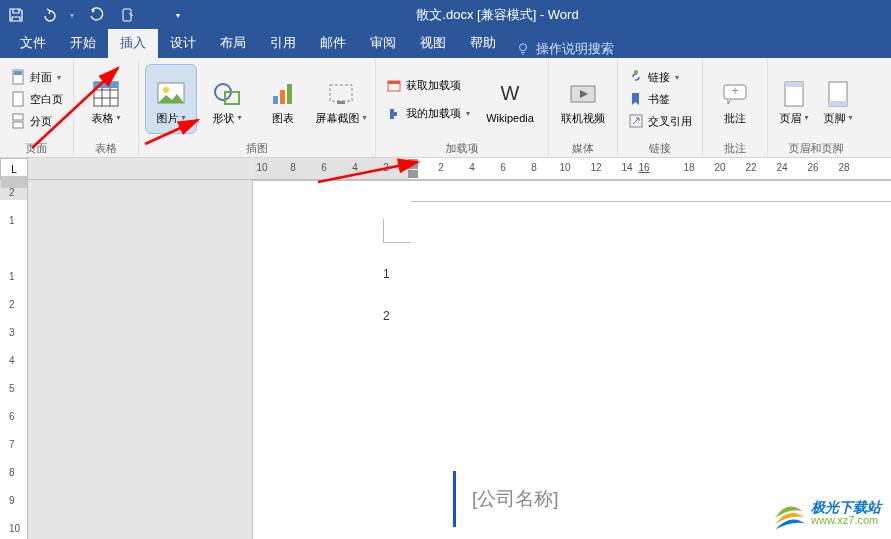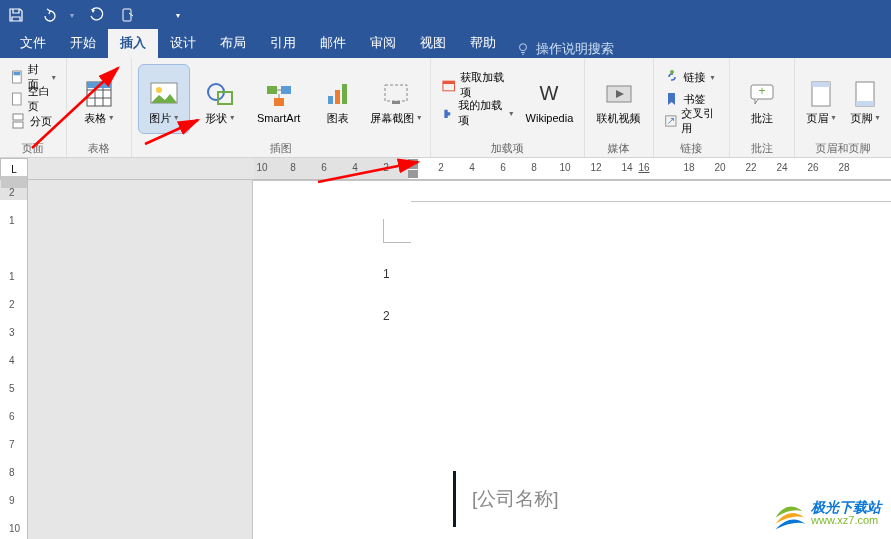--- a/index.html
+++ b/index.html
@@ -8,21 +8,21 @@
   
   .title-bar { height: 30px; background: #2b579a; display: flex; align-items: center; color: #fff; padding: 0 6px; }
   .qat { display: flex; align-items: center; gap: 12px; }
   .qat-btn { width: 20px; height: 20px; display: flex; align-items: center; justify-content: center; cursor: pointer; }
   .qat-sep { opacity: .5; }
   .title-text { flex: 1; text-align: center; font-size: 13px; padding-right: 70px; }
 
   
   .menu-bar { height: 28px; background: #2b579a; display: flex; align-items: flex-end; padding-left: 8px; color: #fff; }
   .menu-tab { padding: 5px 12px 6px; font-size: 13px; cursor: pointer; }
-  .menu-tab.active { background: #f3f3f3; color: #2b579a; font-weight: bold; }
+  .menu-tab.active { background: #f3f3f3; color: #2b579a; }
   .tell-me { display: flex; align-items: center; color: #cfe0f5; font-size: 13px; margin-left: 8px; gap: 6px;}
   .tell-me .bulb { width: 14px; height: 14px; }
 
   
   .ribbon { height: 100px; background: #f3f3f3; border-bottom: 1px solid #d4d4d4; display: flex; }
   .ribbon-group { display: flex; flex-direction: column; align-items: center; padding: 2px 6px 0; border-right: 1px solid #e1e1e1; position: relative; }
   .ribbon-group .items { flex: 1; display: flex; align-items: flex-start; gap: 4px; padding-top: 4px; }
   .group-label { font-size: 11px; color: #666; height: 16px; line-height: 14px; }
 
   .big-btn { width: 52px; height: 70px; display: flex; flex-direction: column; align-items: center; justify-content: center; font-size: 11px; cursor: pointer; border: 1px solid transparent; gap: 2px; padding-top: 4px; }
@@ -53,21 +53,21 @@
   
   .page-wrap { flex: 1; position: relative; overflow: hidden; background: #f0f0f0;}
   .gray-left { position: absolute; left: 0; top: 0; bottom: 0; width: 224px; background: #e6e6e6;}
   .page { position: absolute; left: 224px; top: 0; width: 700px; height: 840px; background: #fff; border: 1px solid #c4c4c4;}
   .cursor-box { position: absolute; border: 1px solid #bbb; width: 28px; height: 24px; left: 130px; top: 38px; border-top: none; border-right: none;}
   .margin-top-line { position: absolute; left: 158px; top: 20px; right: 0; border-top: 1px solid #c4c4c4;}
   .page-num { position: absolute; font-size: 12px; color: #333; }
   .page-num.n1 { left: 130px; top: 86px;}
   .page-num.n2 { left: 130px; top: 128px;}
 
-  .company-box { position: absolute; left: 200px; top: 290px; width: 430px; height: 56px; border-left: 3px solid #0f172a; padding-left: 16px; display: flex; align-items: center;}
+  .company-box { position: absolute; left: 200px; top: 290px; width: 430px; height: 56px; border-left: 3px solid #1d4ed8; padding-left: 16px; display: flex; align-items: center;}
   .company-box span { color: #888; font-size: 19px;}
 
   
   .arrow-svg { position: absolute; top: 0; left: 0; pointer-events: none; z-index: 50;}
 
   
   .watermark { position: absolute; right: 10px; bottom: 8px; z-index: 60; display: flex; align-items: center; gap: 4px; }
   .wm-logo { width: 36px; height: 36px; }
   .wm-text { display: flex; flex-direction: column; line-height: 1.05;}
   .wm-cn { color: #0b77d6; font-size: 14px; font-weight: bold; font-style: italic;}
@@ -97,20 +97,21 @@
     </div>
     <div class="qat-btn">
       <svg viewBox="0 0 16 16" width="16" height="16">
           <rect x="3" y="2" width="8" height="12" rx="1" fill="none" stroke="#fff"></rect>
           <path stroke="#fff" d="M9 6l4 3"></path>
         </svg>
     </div>
     <span style="width:14px;"></span>
     <span style="font-size:8px;color:#fff;">▾</span>
   </div>
+  <div class="title-text">散文.docx [兼容模式] - Word</div>
 </div>
 
 <div class="menu-bar">
   <div class="menu-tab">文件</div>
   <div class="menu-tab">开始</div>
   <div class="menu-tab active">插入</div>
   <div class="menu-tab">设计</div>
   <div class="menu-tab">布局</div>
   <div class="menu-tab">引用</div>
   <div class="menu-tab">邮件</div>
@@ -188,31 +189,20 @@
           </div>
       </div>
       <div class="big-btn">
         <svg class="ic" viewBox="0 0 32 32">
             <circle cx="12" cy="14" r="8" fill="none" stroke="#4472c4" stroke-width="2"></circle>
             <rect x="14" y="14" width="14" height="12" fill="none" stroke="#70ad47" stroke-width="2"></rect>
           </svg>
         <div class="cap">
             <span>形状</span>
             <span class="drop-arrow">▾</span>
-          </div>
-      </div>
-      <div class="big-btn" style="width:58px;">
-        <svg class="ic" viewBox="0 0 32 32">
-            <rect x="4" y="8" width="10" height="8" fill="#70ad47"></rect>
-            <rect x="18" y="8" width="10" height="8" fill="#5b9bd5"></rect>
-            <rect x="11" y="20" width="10" height="8" fill="#ed7d31"></rect>
-            <path stroke="#888" d="M14 12h4M16 16v4"></path>
-          </svg>
-        <div class="cap">
-            <span>SmartArt</span>
           </div>
       </div>
       <div class="big-btn">
         <svg class="ic" viewBox="0 0 32 32">
             <rect x="6" y="18" width="5" height="8" fill="#5b9bd5"></rect>
             <rect x="13" y="12" width="5" height="14" fill="#ed7d31"></rect>
             <rect x="20" y="6" width="5" height="20" fill="#70ad47"></rect>
           </svg>
         <div class="cap">
             <span>图表</span>

